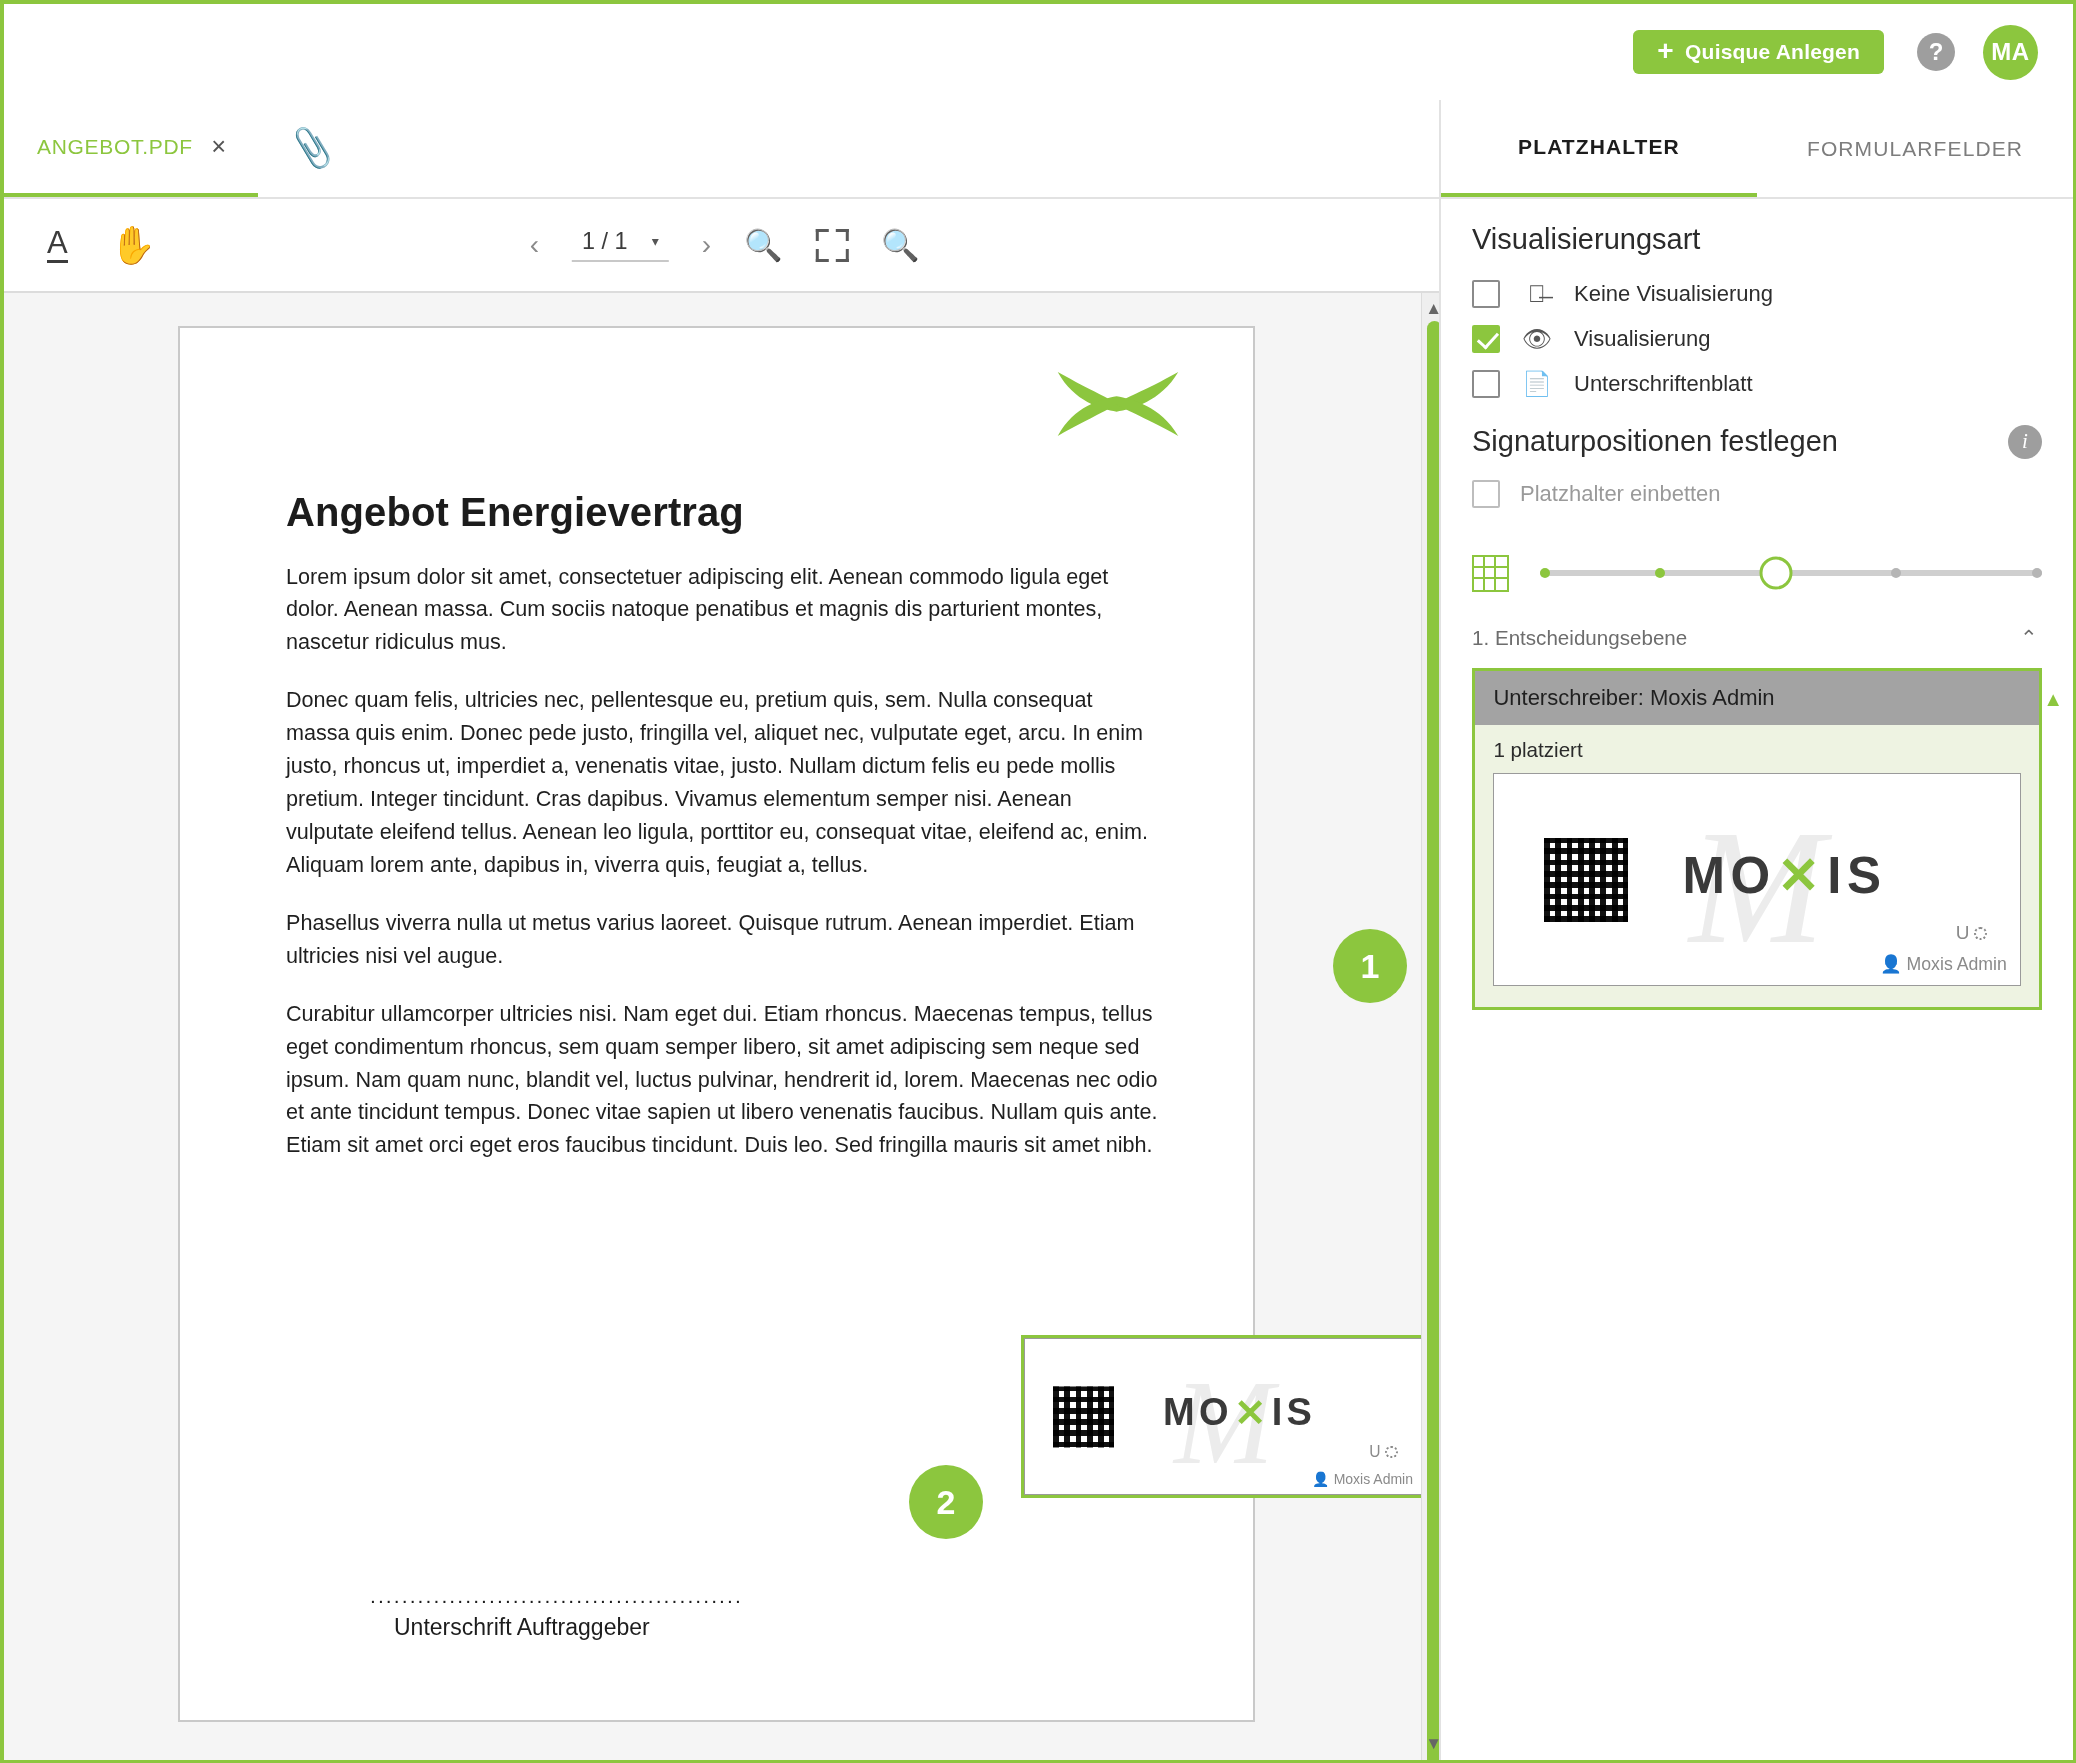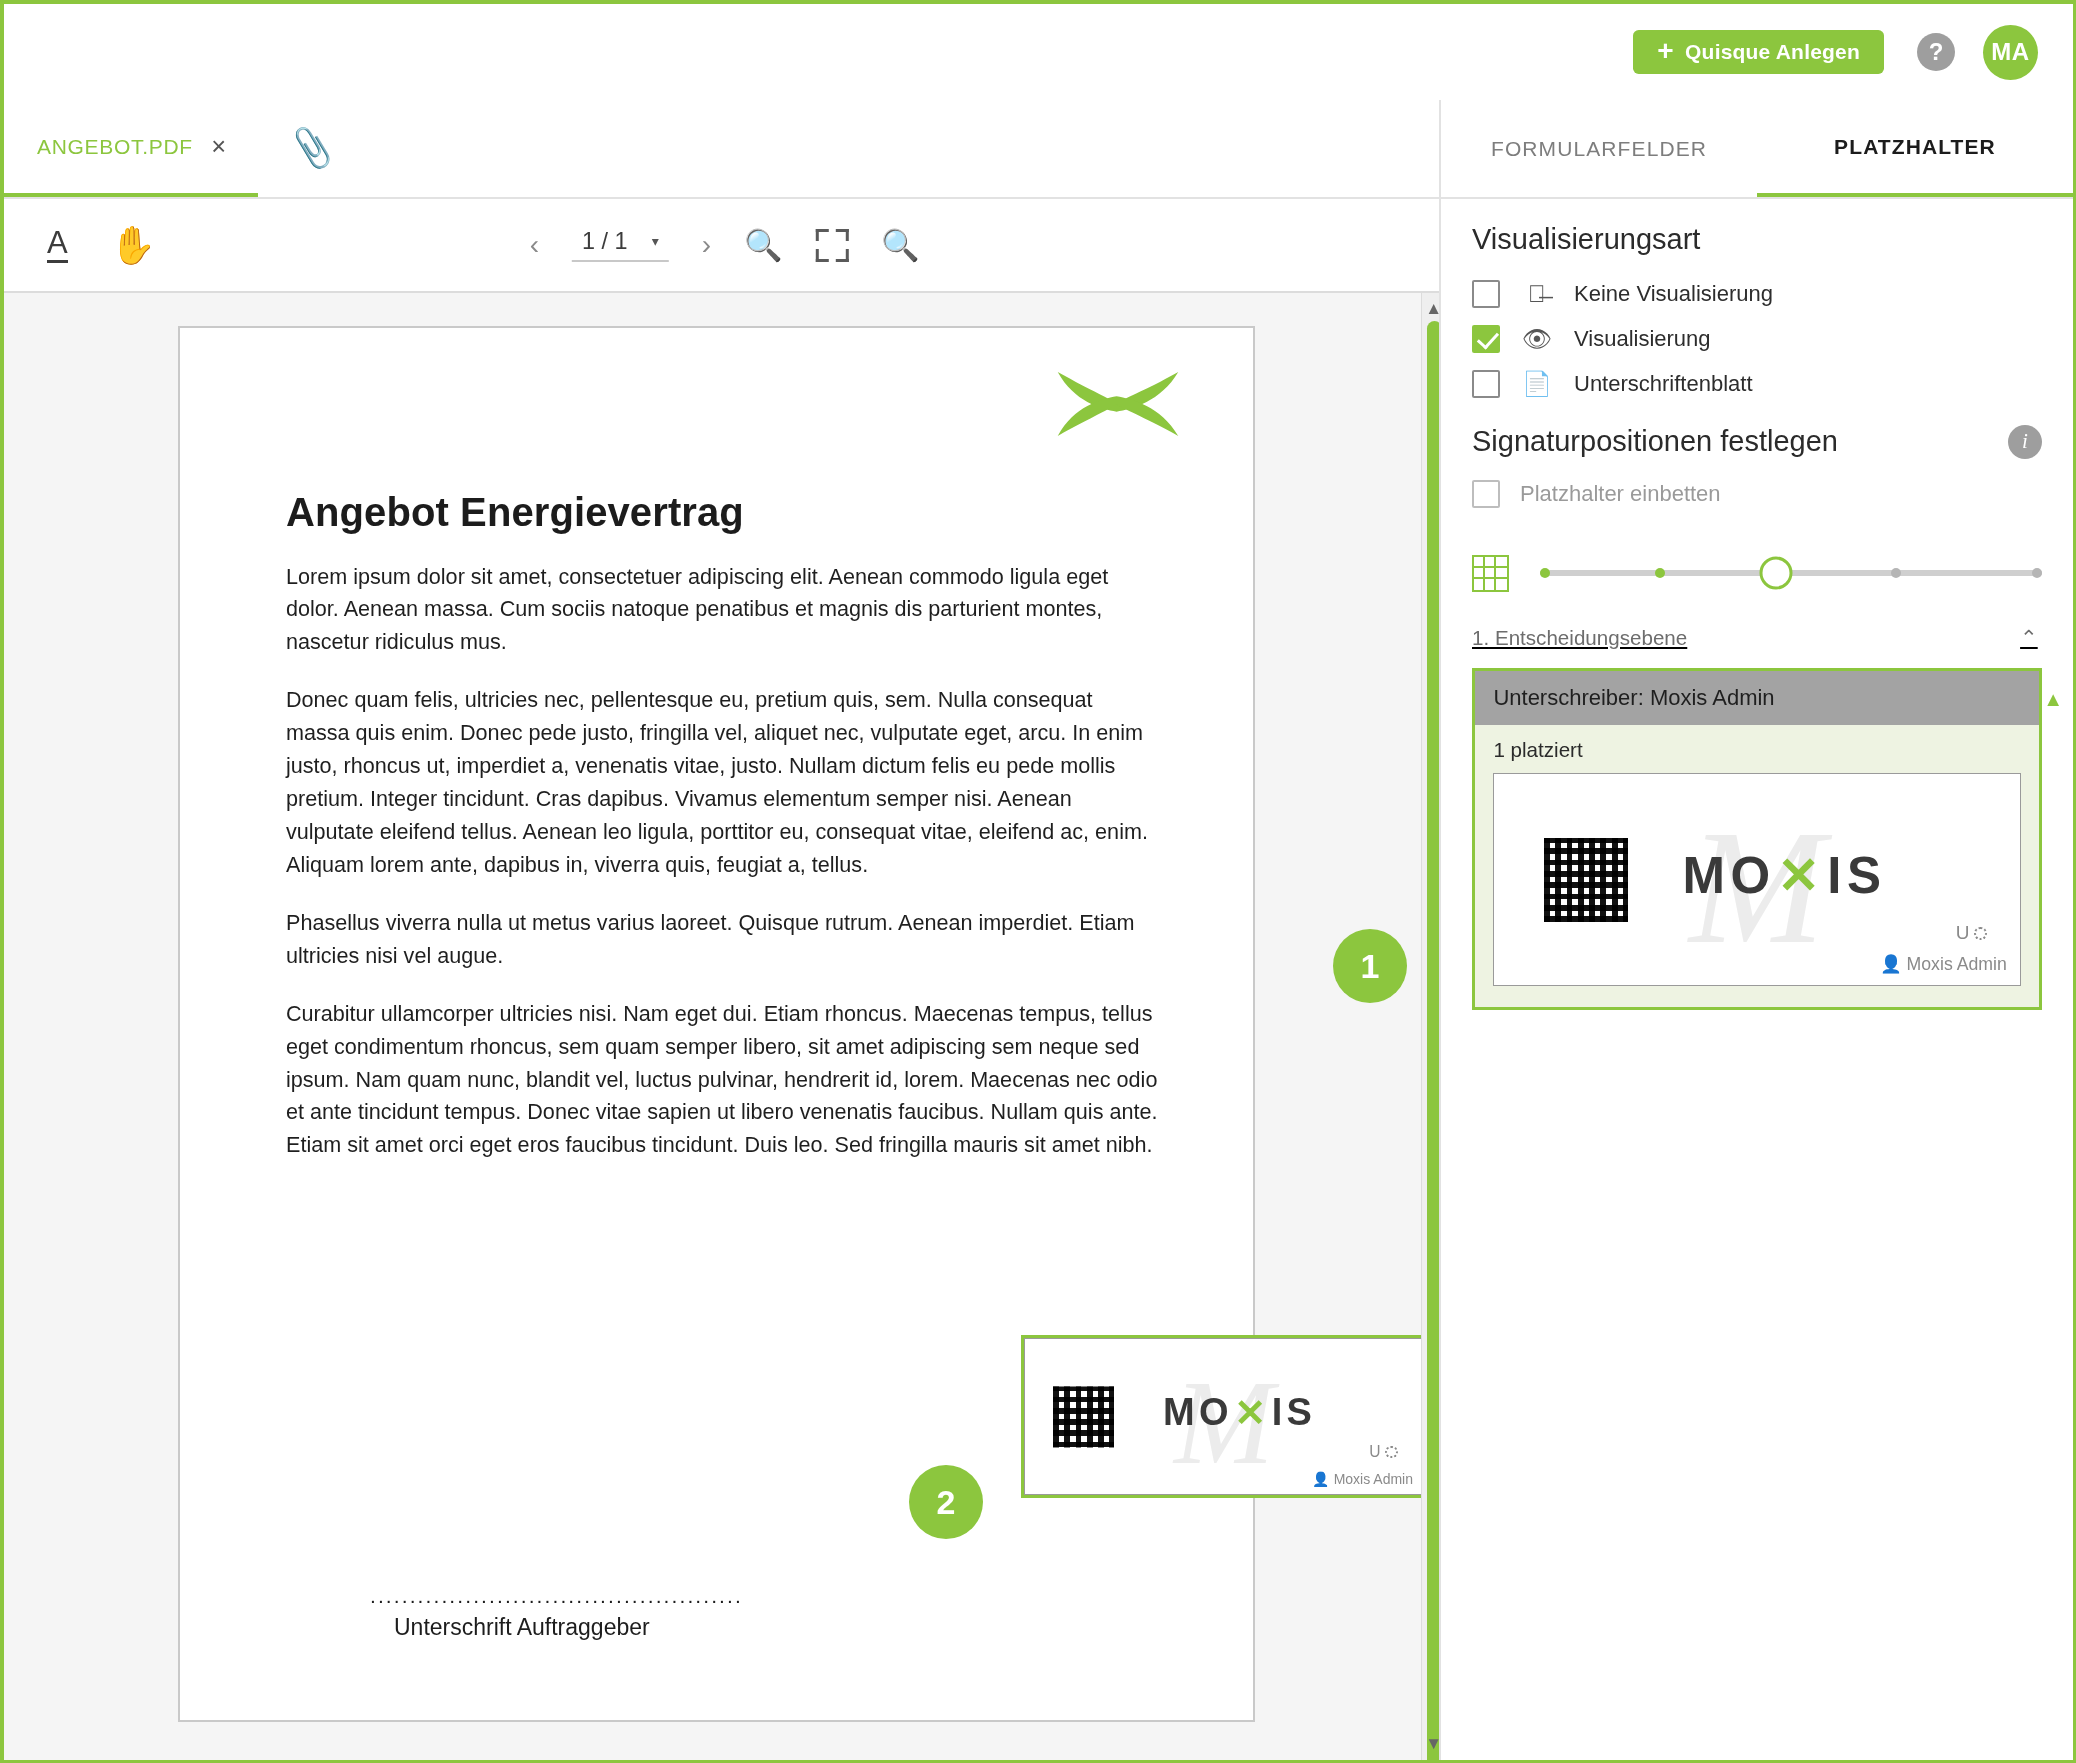--- a/index.html
+++ b/index.html
@@ -512,21 +512,20 @@
     cursor: pointer;
   }
 
   .level-row {
     display: flex;
     align-items: center;
     justify-content: space-between;
     margin-top: 24px;
     padding-right: 4.3px;
     cursor: pointer;
-    text-decoration: underline;
   }
   .level-label { font-size: 20.6px; color: #6d6d6d; }
   .level-caret { font-size: 21px; color: #6d6d6d; }
 
   .signer-card {
     margin-top: 18.4px;
     border: 3.5px solid #8cc63e;
     background: #eef3e2;
   }
   .signer-head {
@@ -664,25 +663,25 @@
         <span class="arrow down">▼</span>
       </div>
     </div>
   </div>
 
   <div class="badge" id="badge1">1</div>
   <div class="badge" id="badge2">2</div>
 
   <div class="right-panel">
     <div class="panel-tabs">
+      <div class="panel-tab active">
+        <span>PLATZHALTER</span>
+      </div>
       <div class="panel-tab">
         <span>FORMULARFELDER</span>
-      </div>
-      <div class="panel-tab active">
-        <span>PLATZHALTER</span>
       </div>
     </div>
 
     <div class="panel-body">
       <div class="section-title">Visualisierungsart</div>
 
       <div class="opt-row">
         <div class="cbx"></div>
         <div class="opt-icon">👁̶</div>
         <div class="opt-label">Keine Visualisierung</div>

